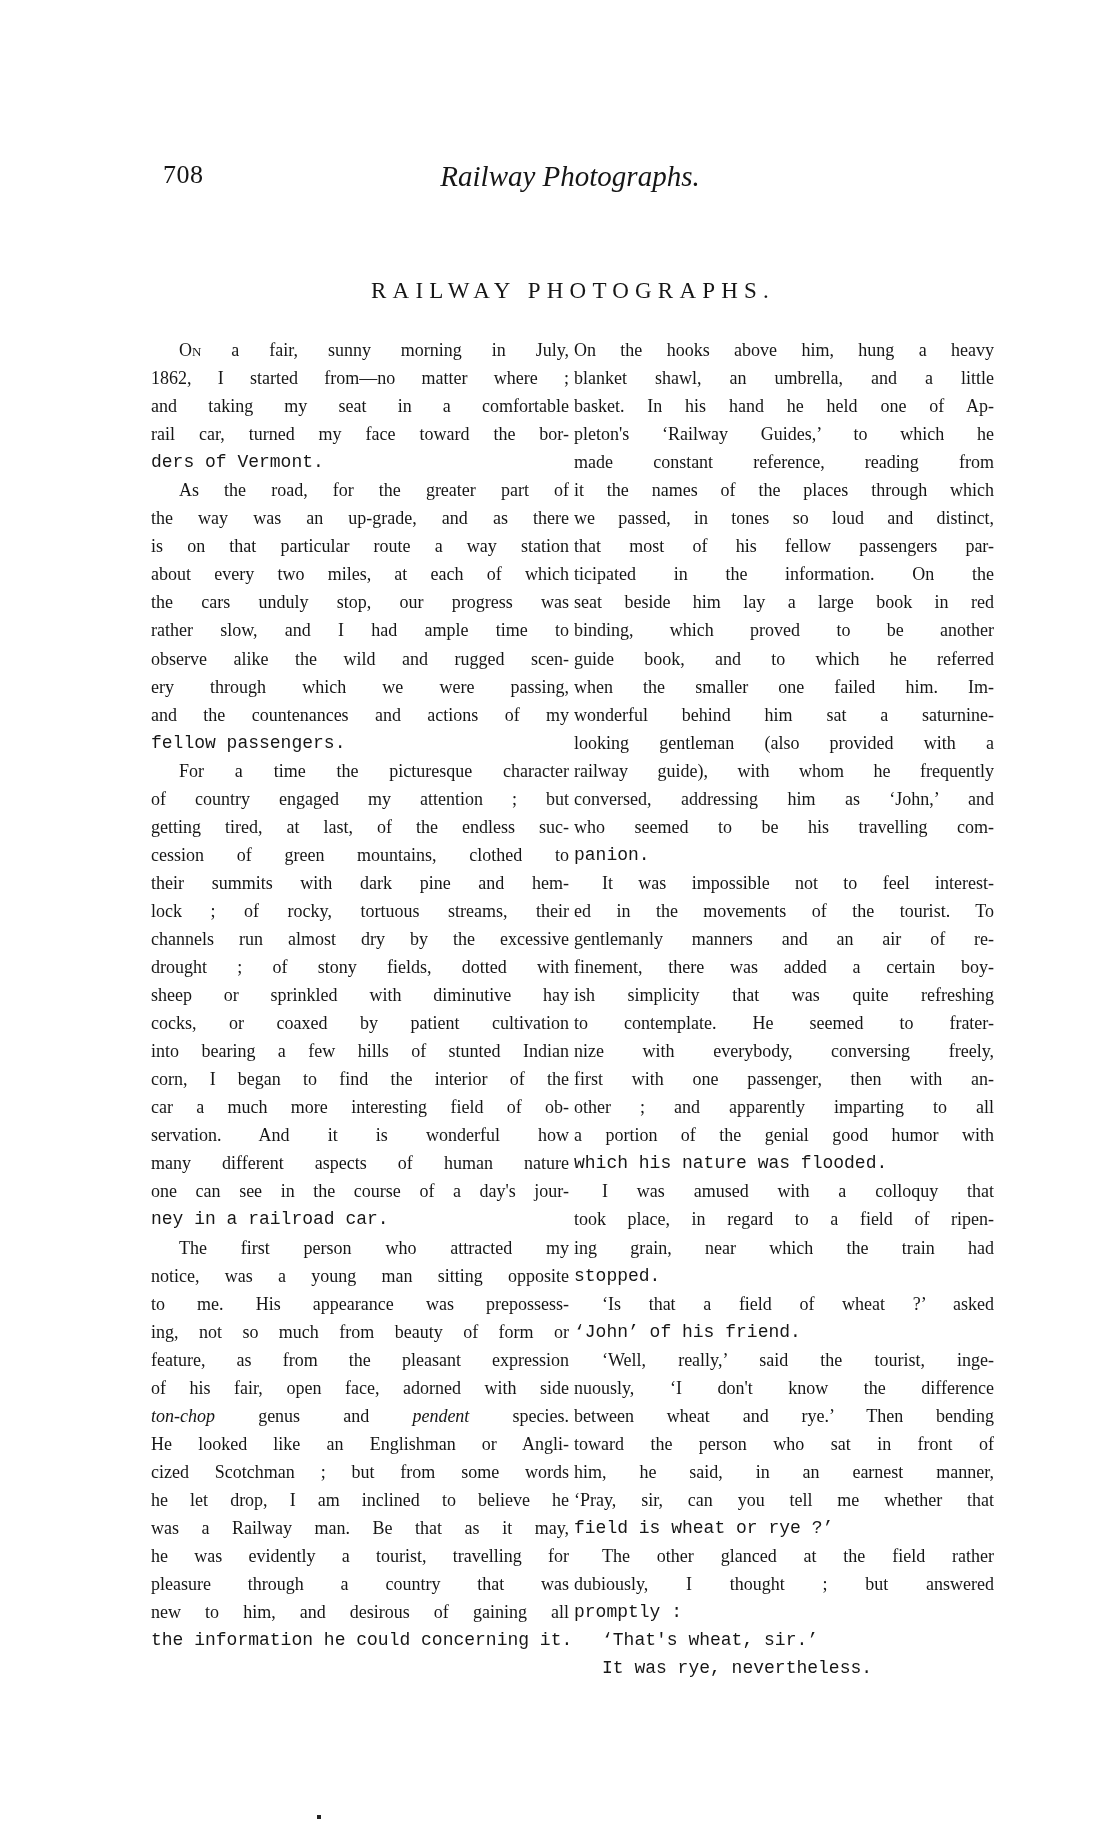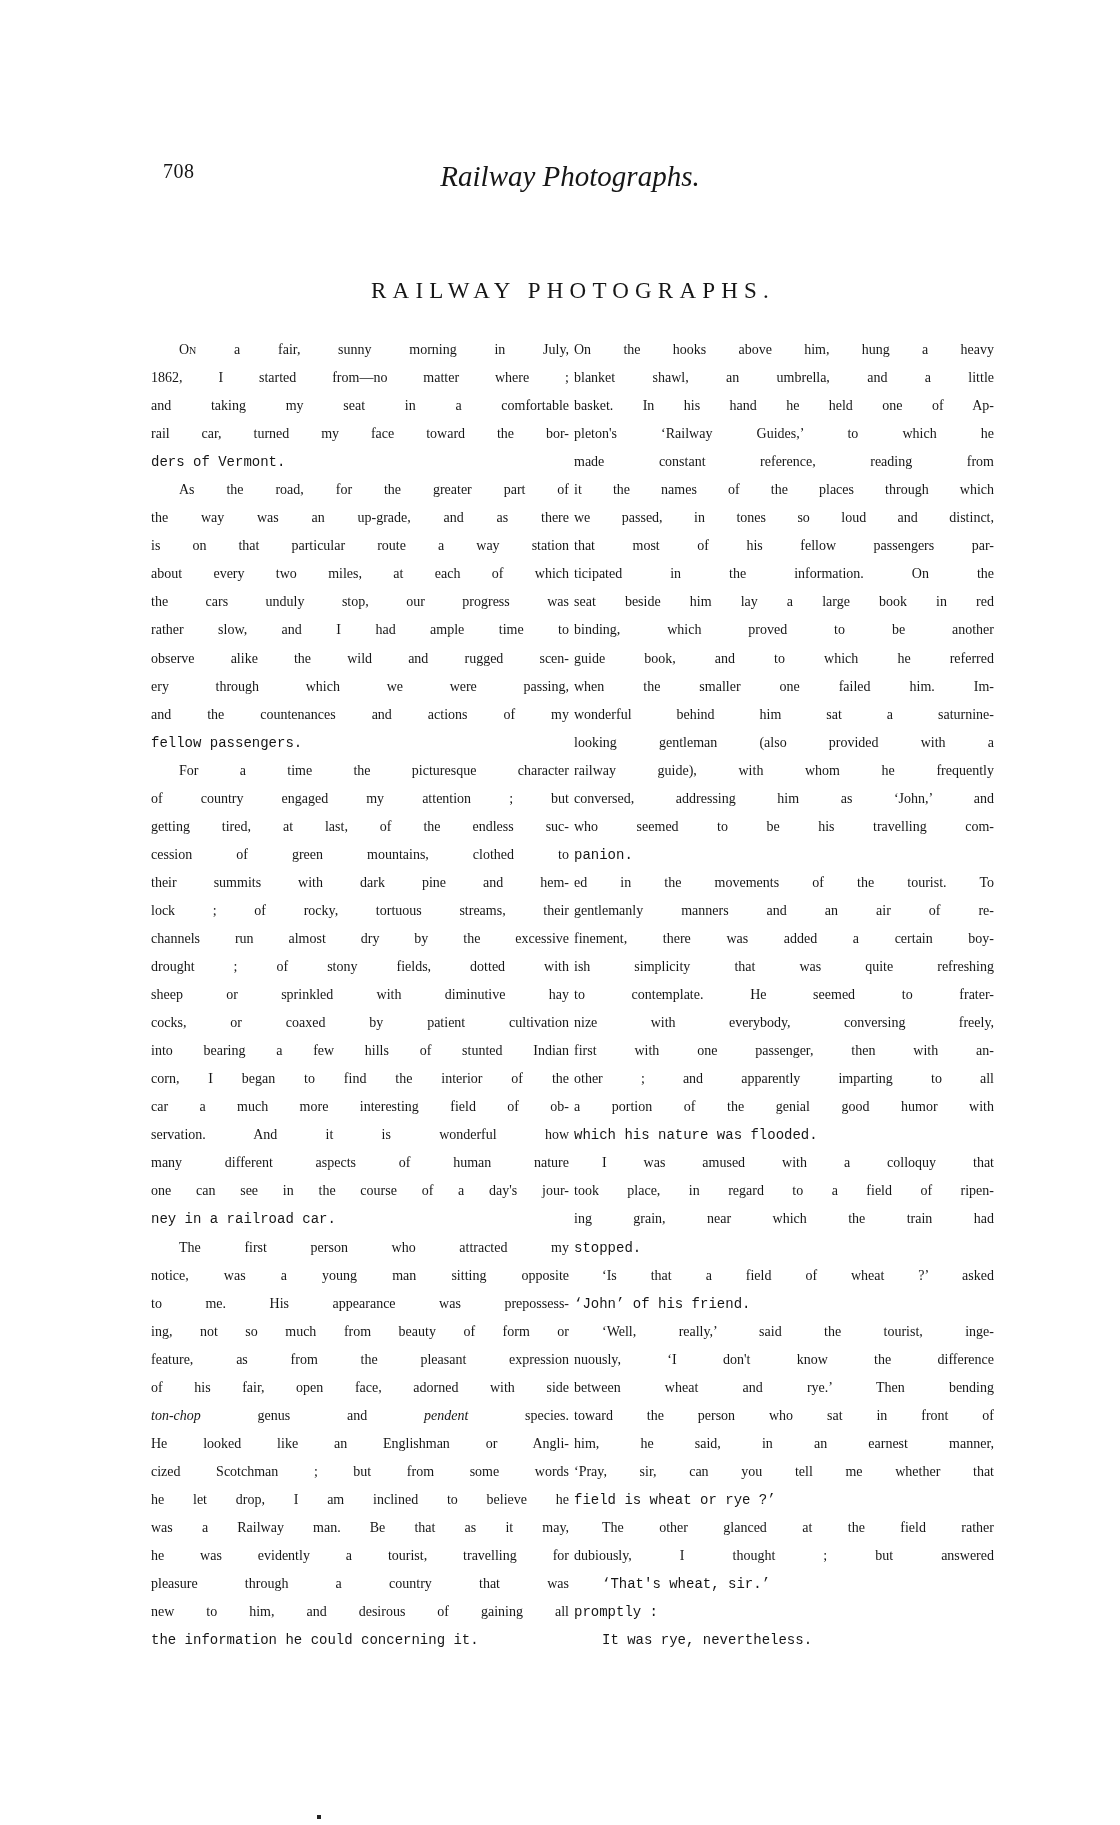--- a/index.html
+++ b/index.html
@@ -2,33 +2,33 @@
 <html><head>
 <meta charset="utf-8">
 <style>
   html, body { margin: 0; padding: 0; background: #ffffff; }
   body {
     width: 1120px; height: 1825px; position: relative; overflow: hidden;
     font-family: "Liberation Serif", "DejaVu Serif", serif; color: #161616;
   }
   .page-number {
     position: absolute; left: 163px; top: 160px;
-    font-size: 20px; letter-spacing: 0.5px;
+    font-size: 26px; letter-spacing: 0.5px;
   }
   .running-head {
     position: absolute; left: 0; width: 1120px; top: 160px; text-align: center;
     font-style: italic; font-size: 29px; padding-left: 20px; box-sizing: border-box;
   }
   .article-title {
     position: absolute; left: 0; width: 1120px; top: 278px; text-align: center;
     font-size: 23px; letter-spacing: 6.2px; padding-left: 26px; box-sizing: border-box;
   }
   .column {
     position: absolute; top: 336px; width: 418px;
-    font-size: 14px; line-height: 28.05px; text-align: justify;
+    font-size: 18px; line-height: 28.05px; text-align: justify;
   }
   .col-left { left: 151px; }
   .col-right { left: 574px; width: 420px; }
   .line { display: block; white-space: nowrap; text-align-last: justify; height: 28.05px; overflow: visible; }
   .line.last { text-align-last: left; font-family: Liberation Mono, monospace; }
   .indent { padding-left: 28px; }
   .sc { font-variant: small-caps; }
   .mark {
     position: absolute; left: 317px; top: 1815px; width: 4px; height: 4px; background: #222;
   }
@@ -103,20 +103,21 @@
       <span class="line">seat beside him lay a large book in red</span>
       <span class="line">binding, which proved to be another</span>
       <span class="line">guide book, and to which he referred</span>
       <span class="line">when the smaller one failed him. Im-</span>
       <span class="line">wonderful behind him sat a saturnine-</span>
       <span class="line">looking gentleman (also provided with a</span>
       <span class="line">railway guide), with whom he frequently</span>
       <span class="line">conversed, addressing him as ‘John,’ and</span>
       <span class="line">who seemed to be his travelling com-</span>
       <span class="line last">panion.</span>
+      <span class="line indent">It was impossible not to feel interest-</span>
       <span class="line">ed in the movements of the tourist. To</span>
       <span class="line">gentlemanly manners and an air of re-</span>
       <span class="line">finement, there was added a certain boy-</span>
       <span class="line">ish simplicity that was quite refreshing</span>
       <span class="line">to contemplate. He seemed to frater-</span>
       <span class="line">nize with everybody, conversing freely,</span>
       <span class="line">first with one passenger, then with an-</span>
       <span class="line">other ; and apparently imparting to all</span>
       <span class="line">a portion of the genial good humor with</span>
       <span class="line last">which his nature was flooded.</span>
@@ -128,19 +129,19 @@
       <span class="line last">‘John’ of his friend.</span>
       <span class="line indent">‘Well, really,’ said the tourist, inge-</span>
       <span class="line">nuously, ‘I don't know the difference</span>
       <span class="line">between wheat and rye.’ Then bending</span>
       <span class="line">toward the person who sat in front of</span>
       <span class="line">him, he said, in an earnest manner,</span>
       <span class="line">‘Pray, sir, can you tell me whether that</span>
       <span class="line last">field is wheat or rye ?’</span>
       <span class="line indent">The other glanced at the field rather</span>
       <span class="line">dubiously, I thought ; but answered</span>
+      <span class="line last">promptly :</span>
       <span class="line indent last">‘That's wheat, sir.’</span>
-      <span class="line last">promptly :</span>
       <span class="line indent last">It was rye, nevertheless.</span>
     </div>
 
   <div class="mark"></div>
 </div>
 
 </body></html>

